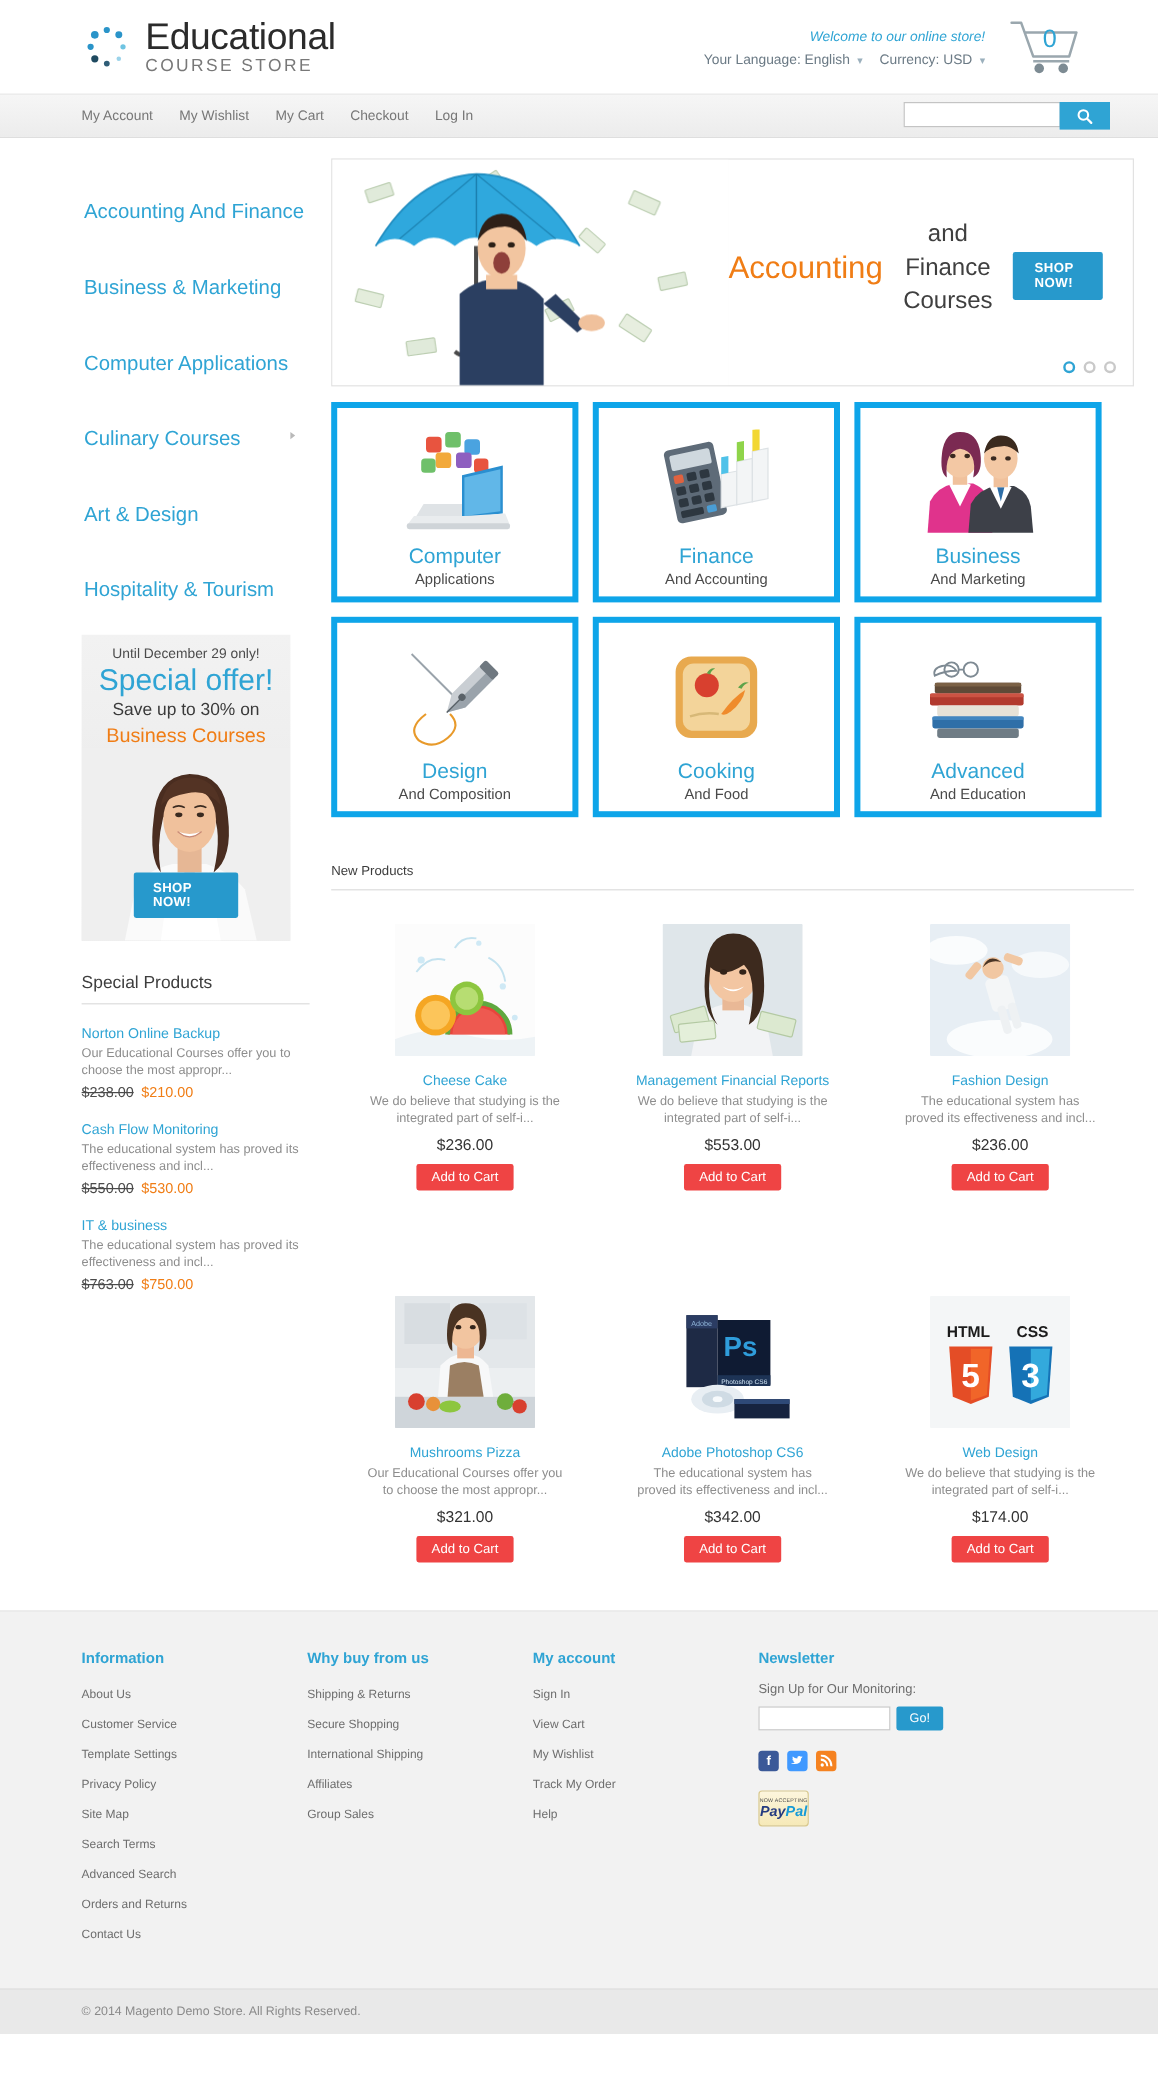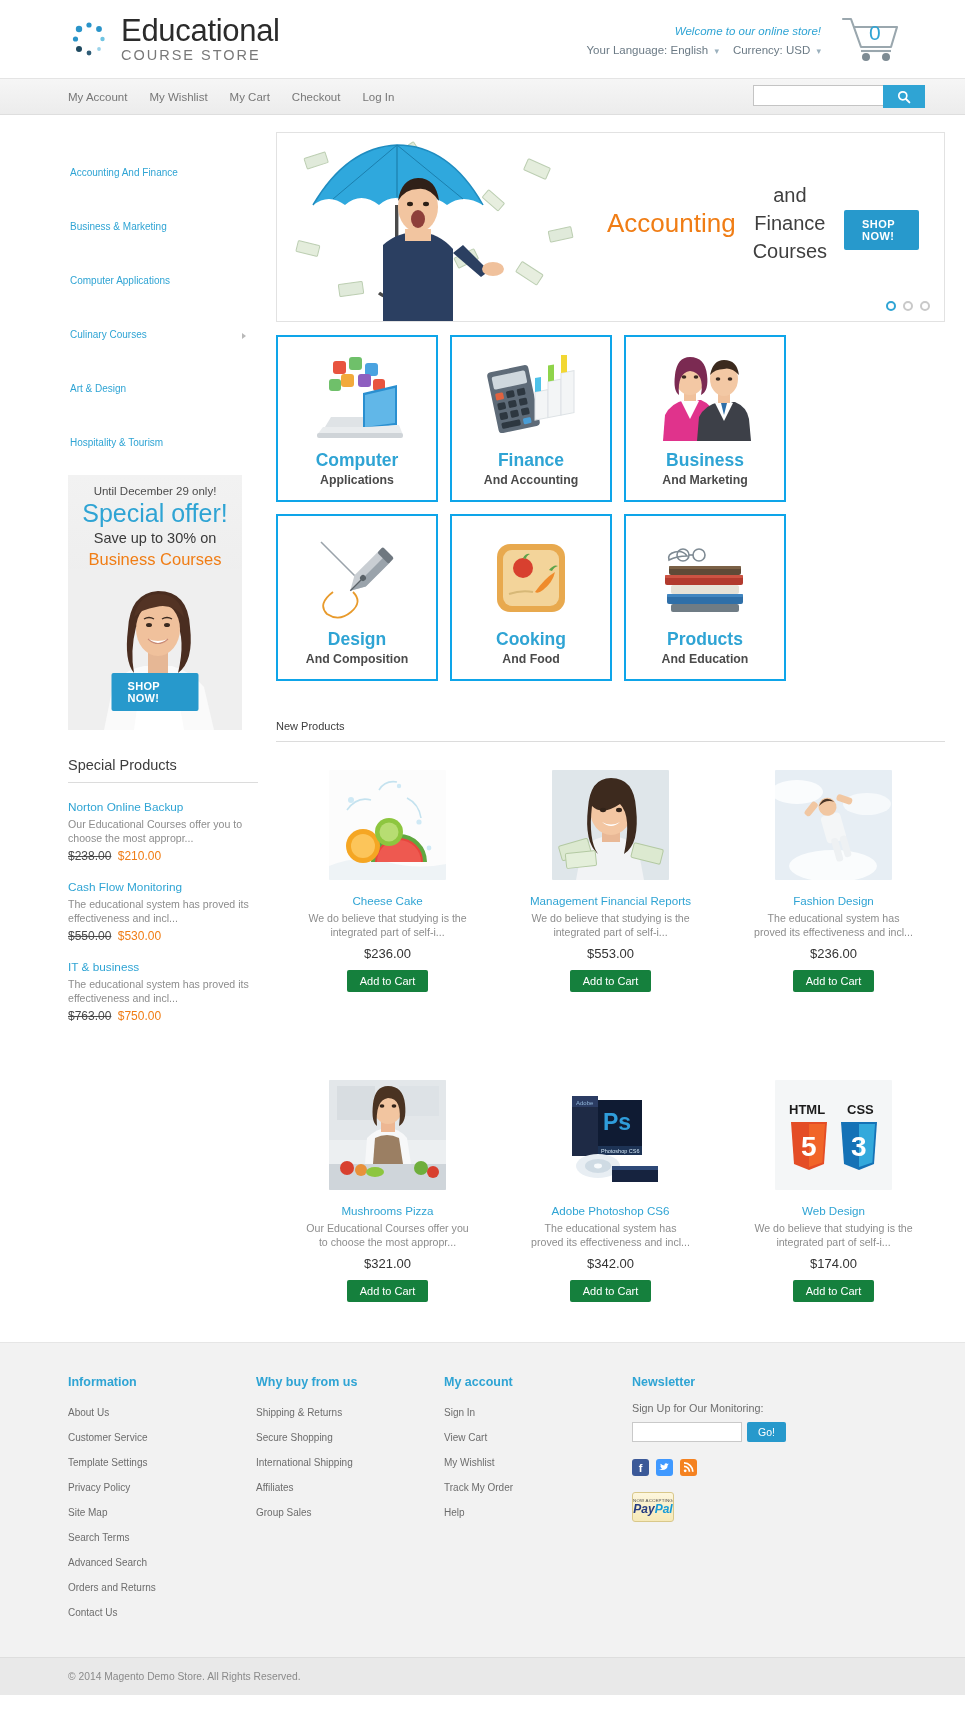--- a/index.html
+++ b/index.html
@@ -80,21 +80,21 @@
   .content {
     display: flex; padding: 17px 20px 0 68px; background: #fff; gap: 0;
     align-items: flex-start;
   }
   .sidebar { width: 190px; flex: 0 0 190px; }
   .main { flex: 1; padding-left: 18px; }
 
   
   .cat-list { list-style: none; margin-top: 3px; }
   .cat-list li {
-    position: relative; padding: 7px 0 8px 2px; font-size: 10px; margin-top: 28px;
+    position: relative; padding: 7px 0 8px 2px; font-size: 17px; margin-top: 28px;
   }
   .cat-list li a { color: #2fa4d4; text-decoration: none; }
   .cat-list li .arrow {
     position: absolute; right: 12px; top: 11px;
     width: 0; height: 0;
     border-left: 4px solid #b9b9b9;
     border-top: 3.5px solid transparent;
     border-bottom: 3.5px solid transparent;
   }
 
@@ -167,23 +167,23 @@
   }
   .dot {
     width: 10px; height: 10px; border-radius: 50%; background: #fff;
     border: 2px solid #2fa4d4; cursor: pointer;
   }
   .dot.off { border-color: #c9c9c9; }
 
   
   .tiles { display: flex; flex-wrap: wrap; gap: 12px; margin-top: 13px; }
   .tile {
-    width: 162px; height: 167px; border: 2px solid #0ea5e9; background: #fff;
+    width: 206px; height: 167px; border: 5px solid #0ea5e9; background: #fff;
     display: flex; flex-direction: column; align-items: center;
-    justify-content: flex-start; padding-top: 16px; cursor: pointer; font-weight: bold;
+    justify-content: flex-start; padding-top: 16px; cursor: pointer;
   }
   .tile .t-art {
     height: 92px; width: 110px; display: flex; align-items: center;
     justify-content: center;
   }
   .tile .t-name { font-size: 17.5px; color: #2fa4d4; line-height: 24px; margin-top: 3px;}
   .tile .t-sub { font-size: 12.3px; color: #4a4a4a; line-height: 17px; }
 
   
   .np-head {
@@ -203,21 +203,21 @@
   .np-name {
     color: #2fa4d4; font-size: 11.6px; text-decoration: none; display: block;
     margin-bottom: 4px;
   }
   .np-desc {
     font-size: 10.6px; color: #8d8d8d; line-height: 14px; margin-bottom: 7px;
     padding: 0 6px;
   }
   .np-price { font-size: 13px; color: #333; margin-bottom: 9px; }
   .np-btn {
-    display: inline-block; background: #15803d; color: #fff; font-size: 11px;
+    display: inline-block; background: #ef4444; color: #fff; font-size: 11px;
     padding: 5px 13px; border-radius: 2px; cursor: pointer; border: none;
     font-family: "Liberation Sans", sans-serif;
   }
 
   
   .footer {
     margin-top: 40px; background: #f2f2f2; border-top: 1px solid #e6e6e6;
     padding: 32px 20px 30px 68px; display: flex;
   }
   .f-col { flex: 0 0 188px; }
@@ -592,21 +592,21 @@
               <rect x="16" y="32" width="72" height="9" rx="2" fill="#5f4a37"></rect>
               <rect x="16" y="32" width="72" height="3" rx="1" fill="#7b6146"></rect>
               <rect x="12" y="41" width="78" height="10" rx="2" fill="#b23a2e"></rect>
               <rect x="12" y="41" width="78" height="3" rx="1" fill="#cc5343"></rect>
               <rect x="18" y="51" width="68" height="9" rx="2" fill="#e6e2d7"></rect>
               <rect x="14" y="60" width="76" height="10" rx="2" fill="#2f6fa8"></rect>
               <rect x="14" y="60" width="76" height="3" rx="1" fill="#4286c0"></rect>
               <rect x="18" y="70" width="68" height="8" rx="2" fill="#6f7c85"></rect>
             </svg>
           </div>
-          <div class="t-name">Products</div>
+          <div class="t-name">Advanced</div>
           <div class="t-sub">And Education</div>
         </div>
       </div>
 
       <div class="np-head">New Products</div>
 
       <div class="np-row">
         <div class="np-cell">
           <div class="np-img">
             <svg width="117" height="110" viewBox="0 0 117 110">

